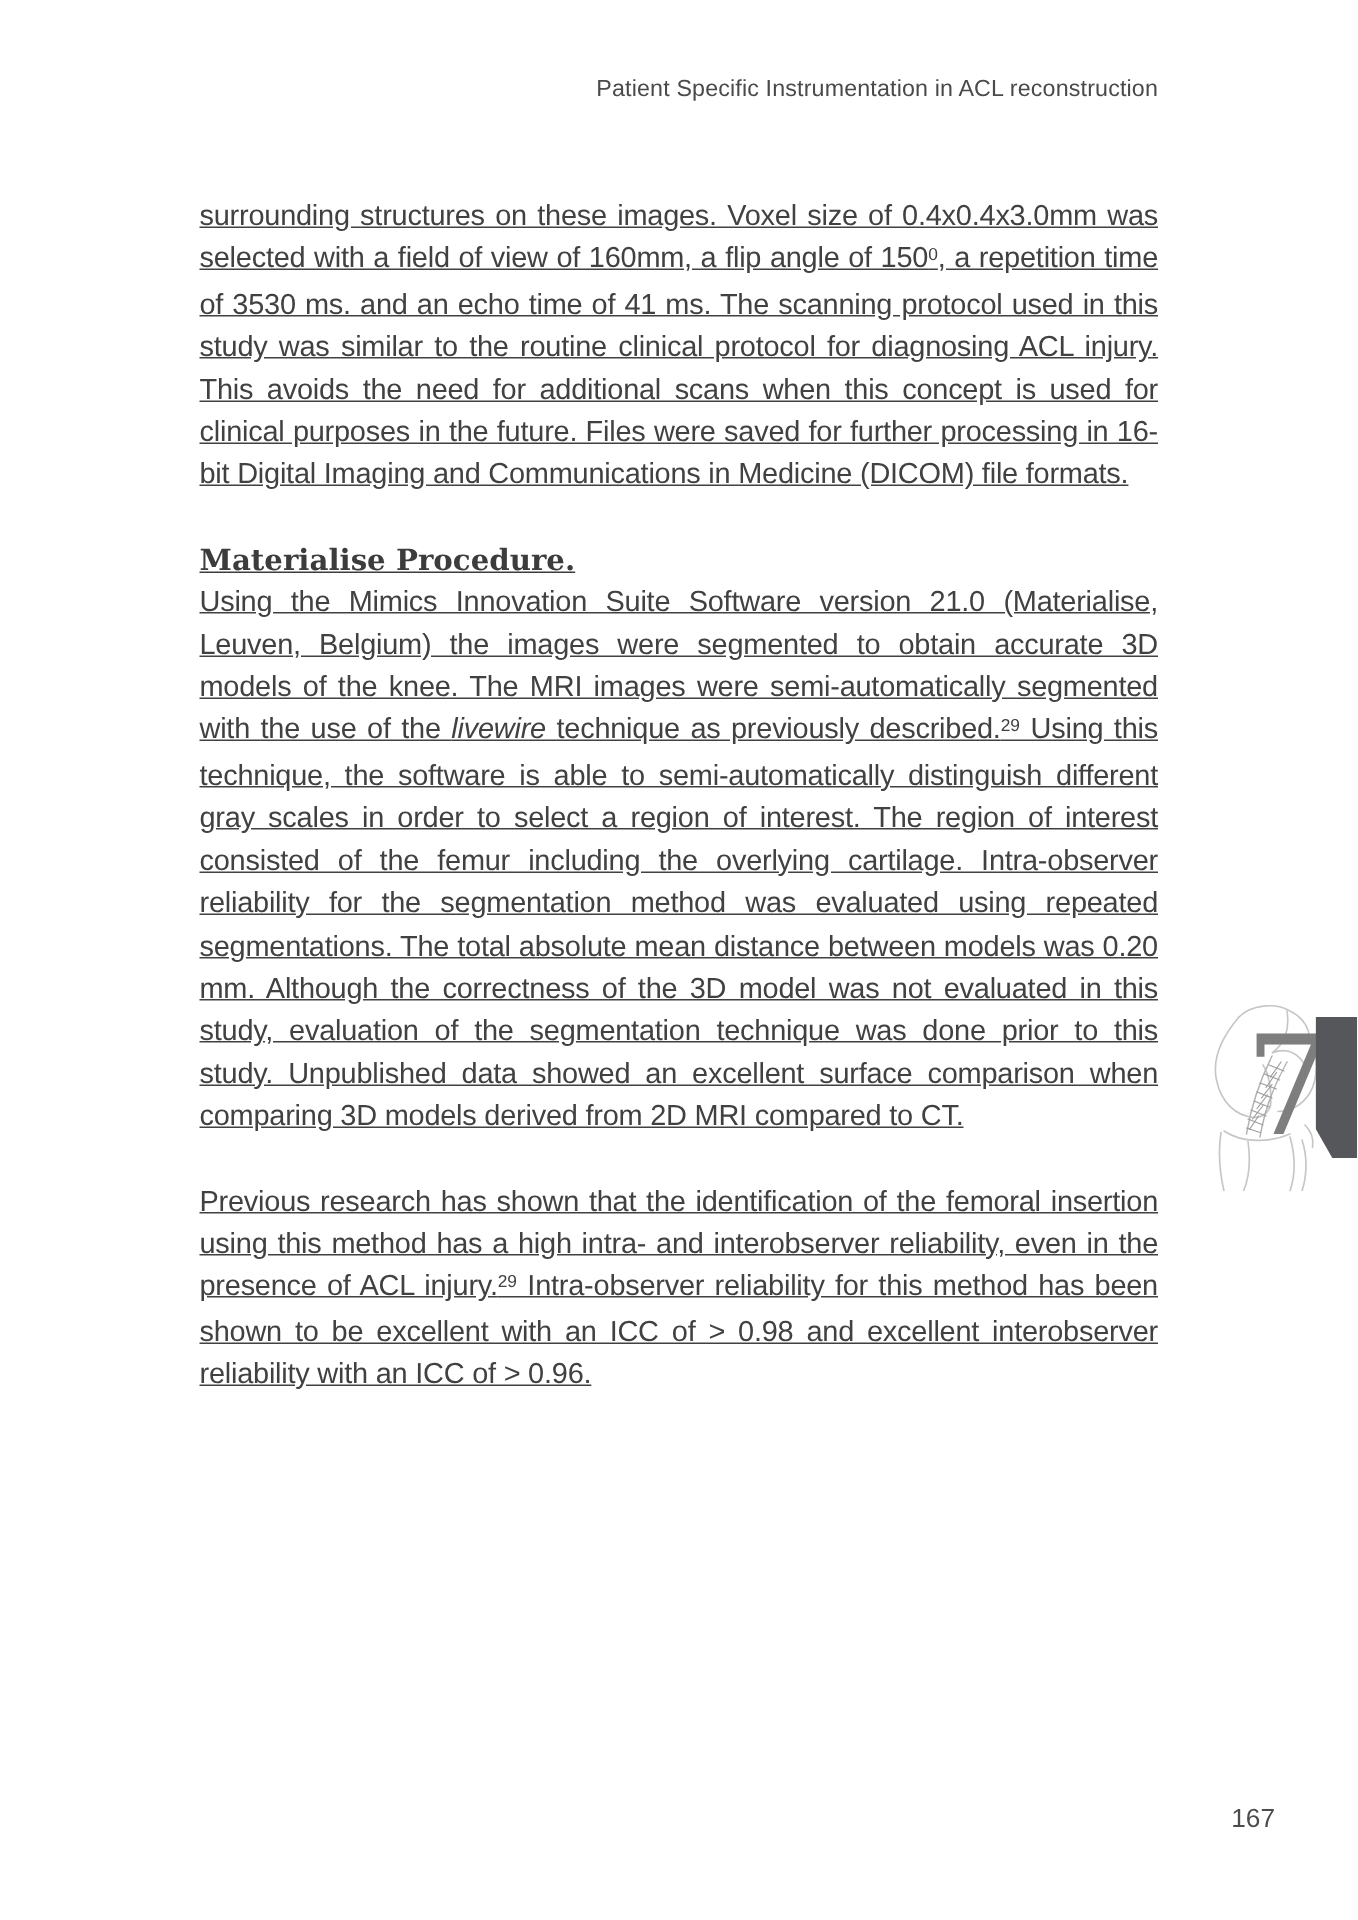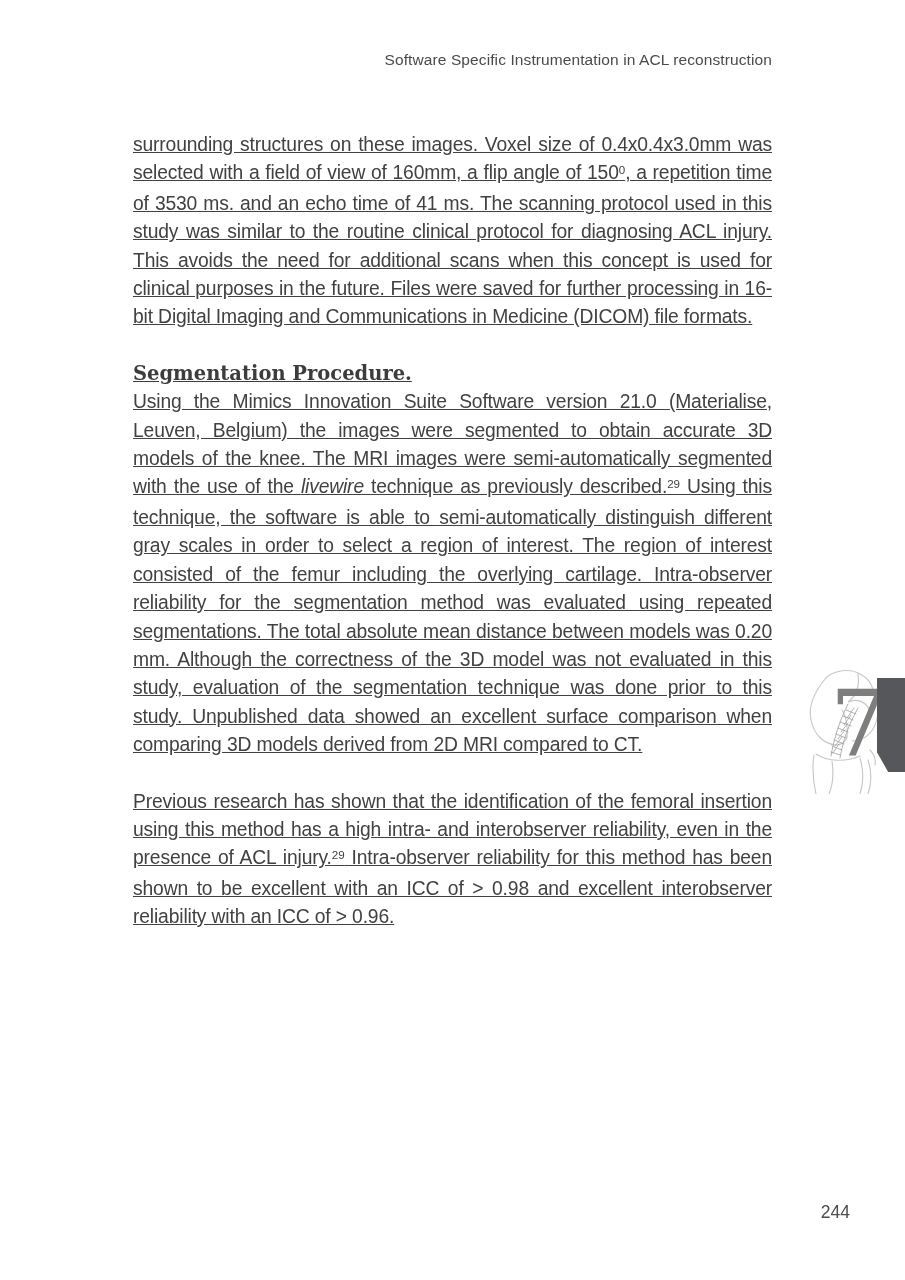--- a/index.html
+++ b/index.html
@@ -93,25 +93,25 @@
     text-align: right;
     font-size: 17.5px;
     color: #4c4c4c;
   }
 </style>
 </head>
 <body>
 
 <div class="page">
 
-  <div class="running-header">Software Specific Instrumentation in ACL reconstruction</div>
+  <div class="running-header">Patient Specific Instrumentation in ACL reconstruction</div>
 
   <div class="text-block">
     <p><span>surrounding structures on these images. Voxel size of 0.4x0.4x3.0mm was selected with a field of view of 160mm, a flip angle of 150</span><sup>0</sup><span>, a repetition time of 3530 ms. and an echo time of 41 ms. The scanning protocol used in this study was similar to the routine clinical protocol for diagnosing ACL injury. This avoids the need for additional scans when this concept is used for clinical purposes in the future. Files were saved for further processing in 16-bit Digital Imaging and Communications in Medicine (DICOM) file formats.</span></p>
-    <p class="section-heading" style="margin-bottom:0;">Segmentation Procedure.</p>
+    <p class="section-heading" style="margin-bottom:0;">Materialise Procedure.</p>
     <p><span>Using the Mimics Innovation Suite Software version 21.0 (Materialise, Leuven, Belgium) the images were segmented to obtain accurate 3D models of the knee. The MRI images were semi-automatically segmented with the use of the </span><i>livewire</i><span> technique as previously described.</span><sup>29</sup><span> Using this technique, the software is able to semi-automatically distinguish different gray scales in order to select a region of interest. The region of interest consisted of the femur including the overlying cartilage. Intra-observer reliability for the segmentation method was evaluated using repeated segmentations. The total absolute mean distance between models was 0.20 mm. Although the correctness of the 3D model was not evaluated in this study, evaluation of the segmentation technique was done prior to this study. Unpublished data showed an excellent surface comparison when comparing 3D models derived from 2D MRI compared to CT.</span></p>
     <p><span>Previous research has shown that the identification of the femoral insertion using this method has a high intra- and interobserver reliability, even in the presence of ACL injury.</span><sup>29</sup><span> Intra-observer reliability for this method has been shown to be excellent with an ICC of  &gt; 0.98 and excellent interobserver reliability with an ICC of &gt; 0.96.</span></p>
   </div>
 
   <div class="chapter-marker">
     <svg class="knee-sketch" viewBox="0 0 88 126" fill="none" xmlns="http://www.w3.org/2000/svg">
       <g stroke="#c6c6c6" stroke-width="1.1" fill="none" stroke-linecap="round">
         <path d="M24,10 C32,2 48,0 58,6 C66,10 70,15 71,23"></path>
         <path d="M24,10 C12,24 6,38 9,52 C12,67 22,76 34,77 C40,77 44,73 45,69"></path>
         <path d="M71,23 C77,37 77,51 71,61 C66,69 58,73 50,73"></path>
@@ -142,15 +142,15 @@
           <path d="M46,55 L39,64"></path>
         <path d="M43,62 L36,71"></path>
           <path d="M40,69 L33,78"></path>
           <path d="M37,76 L31,85"></path>
       </g>
     </svg>
     <div class="chapter-number">7</div>
     <div class="chapter-tab"></div>
   </div>
 
-  <div class="page-number">244</div>
+  <div class="page-number">167</div>
 
 </div>
 
 </body></html>

